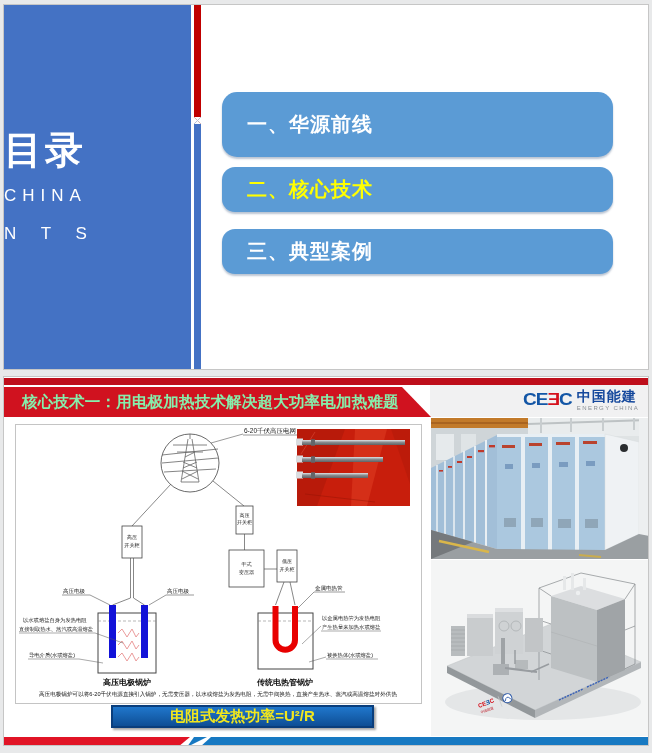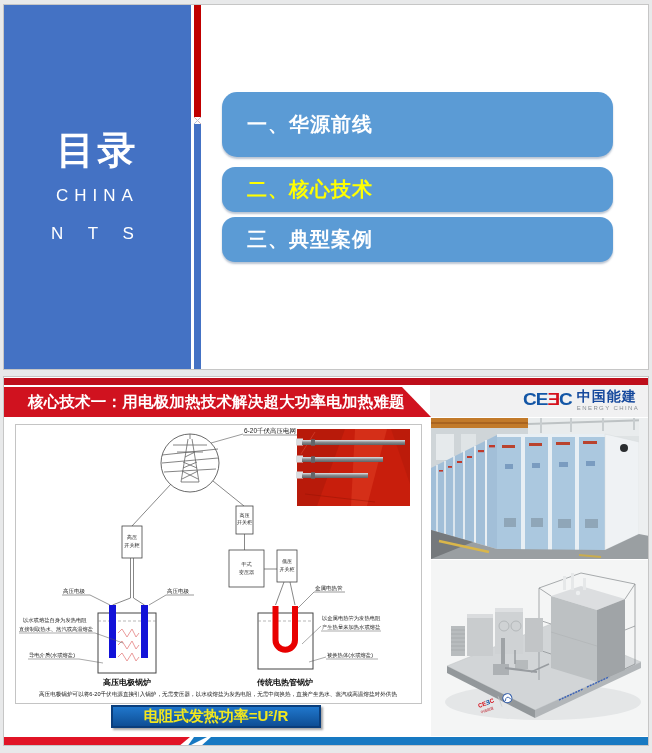--- a/index.html
+++ b/index.html
@@ -1,48 +1,48 @@
 <!DOCTYPE html>
 <html><head>
 <meta charset="utf-8">
 <style>
   html,body{margin:0;padding:0;}
   body{font-family:"Liberation Sans",sans-serif;}
   .stage{position:relative;width:652px;height:753px;background:#E8E9EA;overflow:hidden;}
   .slide{position:absolute;left:3px;width:646px;background:#FFFFFF;border:1px solid #C6C6C6;box-sizing:border-box;overflow:hidden;}
   
   .s1{top:4px;height:366px;}
-  .s1-sidebar{position:absolute;left:0;top:0;width:187px;height:100%;background:#4472C4;display:flex;flex-direction:column;align-items:center;justify-content:center;color:#fff;}
+  .s1-sidebar{position:absolute;left:0;top:0;width:187px;height:100%;background:#4472C4;display:flex;flex-direction:column;align-items:flex-start;justify-content:center;color:#fff;}
   .s1-title{font-size:38px;font-weight:bold;letter-spacing:3px;line-height:1.1;}
   .s1-sub1{margin-top:14px;font-size:17px;letter-spacing:6px;}
   .s1-sub2{margin-top:18px;font-size:17px;letter-spacing:10px;}
   .stripe-red{position:absolute;left:190px;top:0;width:7px;height:112px;background:#C00000;}
   .stripe-gap{position:absolute;left:190px;top:112px;width:7px;height:7px;background:
      linear-gradient(135deg,transparent 44%,#B9C2D6 46%,#B9C2D6 54%,transparent 56%),
      linear-gradient(45deg,transparent 44%,#D6B9B9 46%,#D6B9B9 54%,transparent 56%),#fff;}
   .stripe-blue{position:absolute;left:190px;top:119px;width:7px;height:247px;background:#4472C4;}
   .toc-btn{position:absolute;left:218px;width:391px;background:#5B9BD5;border-radius:13px;display:flex;align-items:center;padding-left:25px;box-sizing:border-box;color:#fff;font-size:20px;font-weight:bold;letter-spacing:1px;box-shadow:0 2px 2px rgba(60,90,130,.35);cursor:pointer;}
   .toc-btn.b1{top:87px;height:65px;border-radius:15px;}
   .toc-btn.b2{top:162px;height:45px;color:#FFFF00;align-items:center;}
-  .toc-btn.b3{top:212px;height:45px;}
+  .toc-btn.b3{top:224px;height:45px;}
   
   .s2{top:376px;height:370px;}
   .s2-topstrip{position:absolute;left:0;top:1px;width:100%;height:7px;background:#BE0E1B;}
   .s2-graybar{position:absolute;left:426px;top:8px;width:220px;height:32px;background:#F1F1F2;}
   .s2-banner{position:absolute;left:0;top:10px;width:427px;height:30px;background:#D0121F;clip-path:polygon(0 0,398px 0,427px 100%,0 100%);display:flex;align-items:center;}
-  .s2-banner span{color:#ffffff;font-weight:bold;font-size:15.5px;padding-left:24px;letter-spacing:.2px;white-space:nowrap;}
+  .s2-banner span{color:#86efac;font-weight:bold;font-size:15.5px;padding-left:18px;letter-spacing:.2px;white-space:nowrap;}
   .logo{position:absolute;left:519px;top:12px;display:flex;align-items:flex-end;gap:5px;}
   .logo-letters{font-size:19px;font-weight:bold;font-family:"Liberation Sans",sans-serif;letter-spacing:-1px;transform:scaleY(.85);}
   .lb{color:#1356A6;} .lr{color:#D5101C;}
   .logo-txt{display:flex;flex-direction:column;line-height:1;}
   .logo-name{font-size:14px;font-weight:bold;color:#15489C;letter-spacing:1px;}
   .logo-sub{font-size:6px;color:#8A8F94;letter-spacing:1.4px;margin-top:2px;}
   .diagram{position:absolute;left:11px;top:47px;}
   svg text{font-family:"Liberation Sans",sans-serif;}
-  .formula{position:absolute;left:107px;top:328px;width:210px;height:23px;background:linear-gradient(#2077CC,#0E4E95);border:2px solid #0A3E7C;box-sizing:border-box;display:flex;align-items:center;justify-content:center;color:#F2E71D;font-weight:bold;font-size:15px;box-shadow:2px 2px 2px rgba(0,0,0,.35);}
+  .formula{position:absolute;left:107px;top:328px;width:263px;height:23px;background:linear-gradient(#2077CC,#0E4E95);border:2px solid #0A3E7C;box-sizing:border-box;display:flex;align-items:center;justify-content:center;color:#F2E71D;font-weight:bold;font-size:15px;box-shadow:2px 2px 2px rgba(0,0,0,.35);}
   .footer{position:absolute;left:0;top:360px;width:646px;height:10px;}
   .photo{position:absolute;}
 </style>
 </head>
 <body>
 
 <div class="stage">
 
   <div class="slide s1">
     <div class="s1-sidebar">

